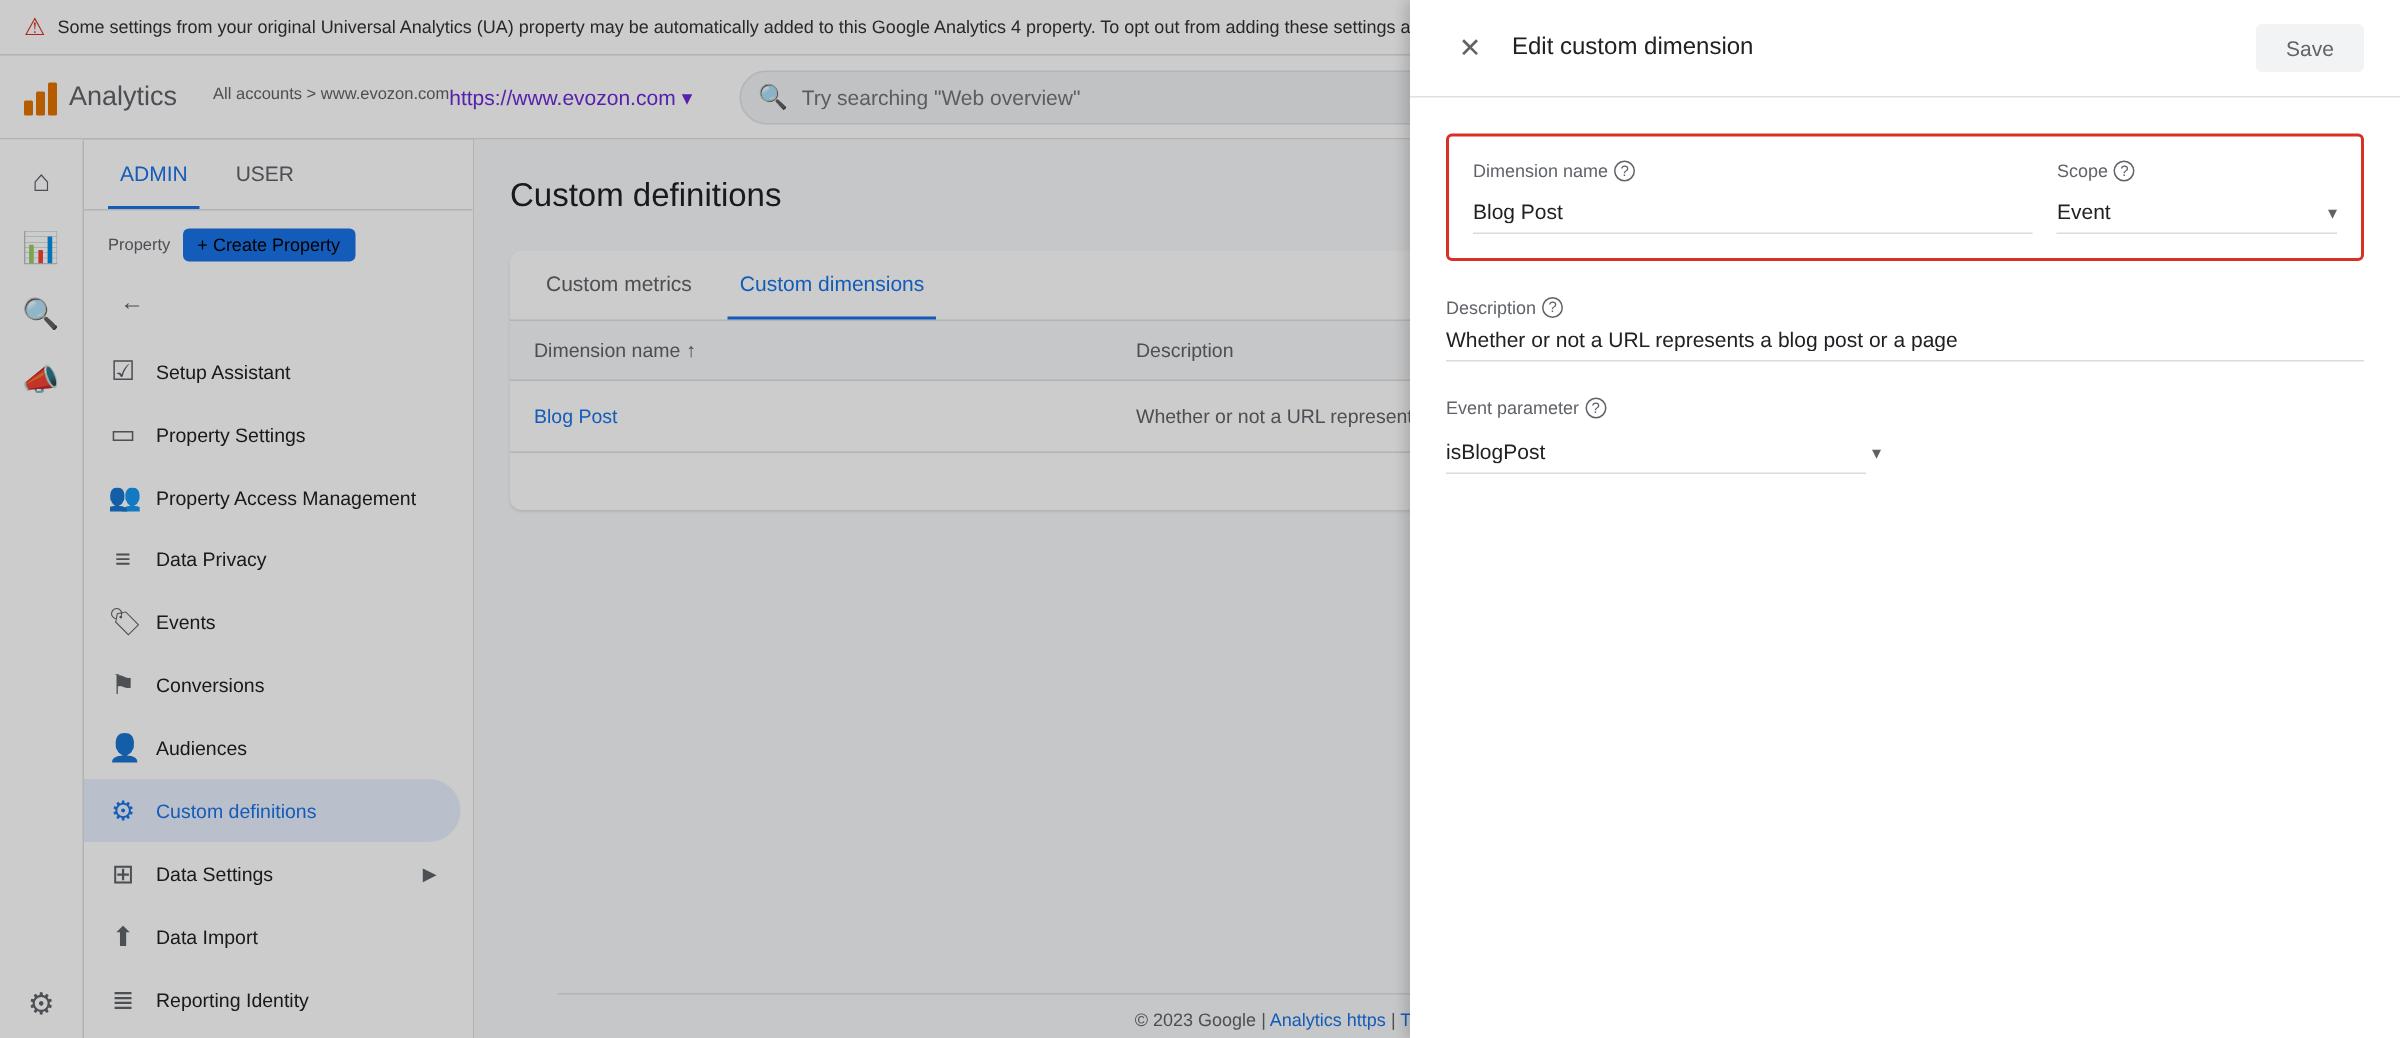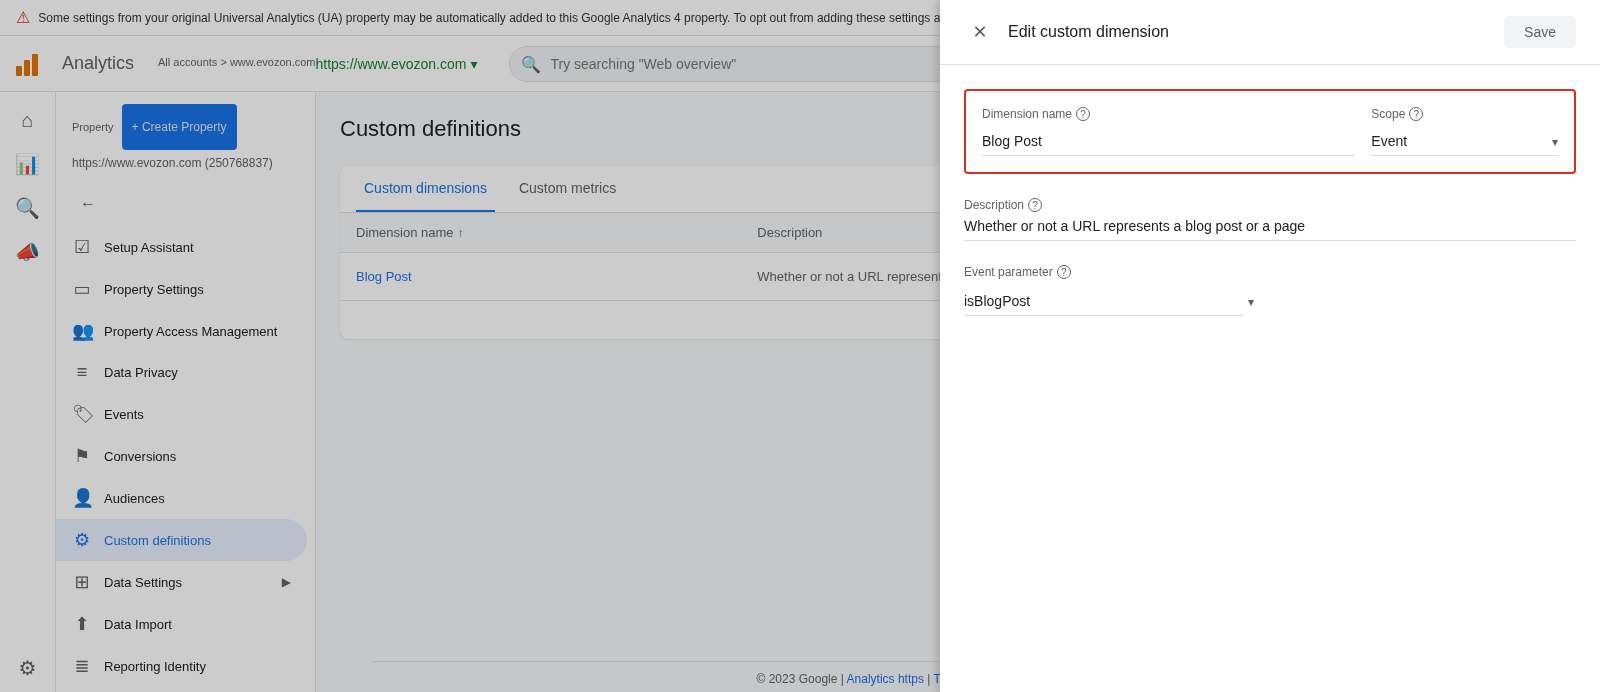--- a/index.html
+++ b/index.html
@@ -26,21 +26,21 @@
       height: 56px;
       display: flex;
       align-items: center;
       padding: 0 16px;
       border-bottom: 1px solid #e0e0e0;
       gap: 16px;
     }
     .logo-area {
       display: flex;
       align-items: center;
-      gap: 24px;
+      gap: 8px;
     }
     .logo-bars {
       display: flex;
       align-items: flex-end;
       gap: 2px;
       height: 24px;
     }
     .logo-bar {
       width: 6px;
       background: #e37400;
@@ -58,21 +58,21 @@
       display: flex;
       flex-direction: row;
       margin-left: 8px;
     }
     .account-breadcrumb {
       font-size: 11px;
       color: #5f6368;
     }
     .property-url {
       font-size: 14px;
-      color: #15803d;
+      color: #6d28d9;
       font-weight: 500;
       display: flex;
       align-items: center;
       gap: 4px;
     }
     .search-bar {
       flex: 1;
       max-width: 720px;
       margin: 0 16px;
     }
@@ -165,24 +165,24 @@
       align-items: center;
       gap: 8px;
     }
     .property-label {
       font-size: 11px;
       color: #5f6368;
       font-weight: 500;
     }
     .create-property-btn {
       background: #1a73e8;
-      color: #e5e5e5;
+      color: #000000;
       border: none;
       border-radius: 4px;
-      padding: 16px 10px;
+      padding: 4px 10px;
       font-size: 12px;
       cursor: pointer;
       display: flex;
       align-items: center;
       gap: 4px;
     }
     .property-url-small {
       padding: 2px 16px 8px;
       font-size: 12px;
       color: #5f6368;
@@ -536,26 +536,29 @@
 
   <div class="left-nav">
     <div class="nav-icon">⌂</div>
     <div class="nav-icon">📊</div>
     <div class="nav-icon">🔍</div>
     <div class="nav-icon">📣</div>
     <div class="nav-icon settings-bottom">⚙</div>
   </div>
 
   <div class="admin-sidebar">
+    <div class="admin-tabs">
+      <div class="admin-tab active">ADMIN</div>
+      <div class="admin-tab">USER</div>
+    </div>
 
     <div class="property-header">
       <span class="property-label">Property</span>
       <button class="create-property-btn">+ Create Property</button>
     </div>
-    <div class="property-url-small">https://www.evozon.com (250768837)</div>
 
     <div class="back-btn">←</div>
 
     <div class="sidebar-item">
       <span class="item-icon">☑</span>
       <span>Setup Assistant</span>
     </div>
     <div class="sidebar-item">
       <span class="item-icon">▭</span>
       <span>Property Settings</span>
@@ -597,22 +600,22 @@
       <span class="item-icon">≣</span>
       <span>Reporting Identity</span>
     </div>
   </div>
 
   <div class="content-area">
     <h1 class="page-title">Custom definitions</h1>
 
     <div class="content-card">
       <div class="card-tabs">
+        <div class="card-tab">Custom metrics</div>
         <div class="card-tab active">Custom dimensions</div>
-        <div class="card-tab">Custom metrics</div>
       </div>
 
       <div class="table-container">
         <div class="table-header">
           <div class="col-name">
             <span>Dimension name</span>
             <span>↑</span>
           </div>
           <div class="col-desc">Description</div>
           <div class="col-scope">Scope</div>

